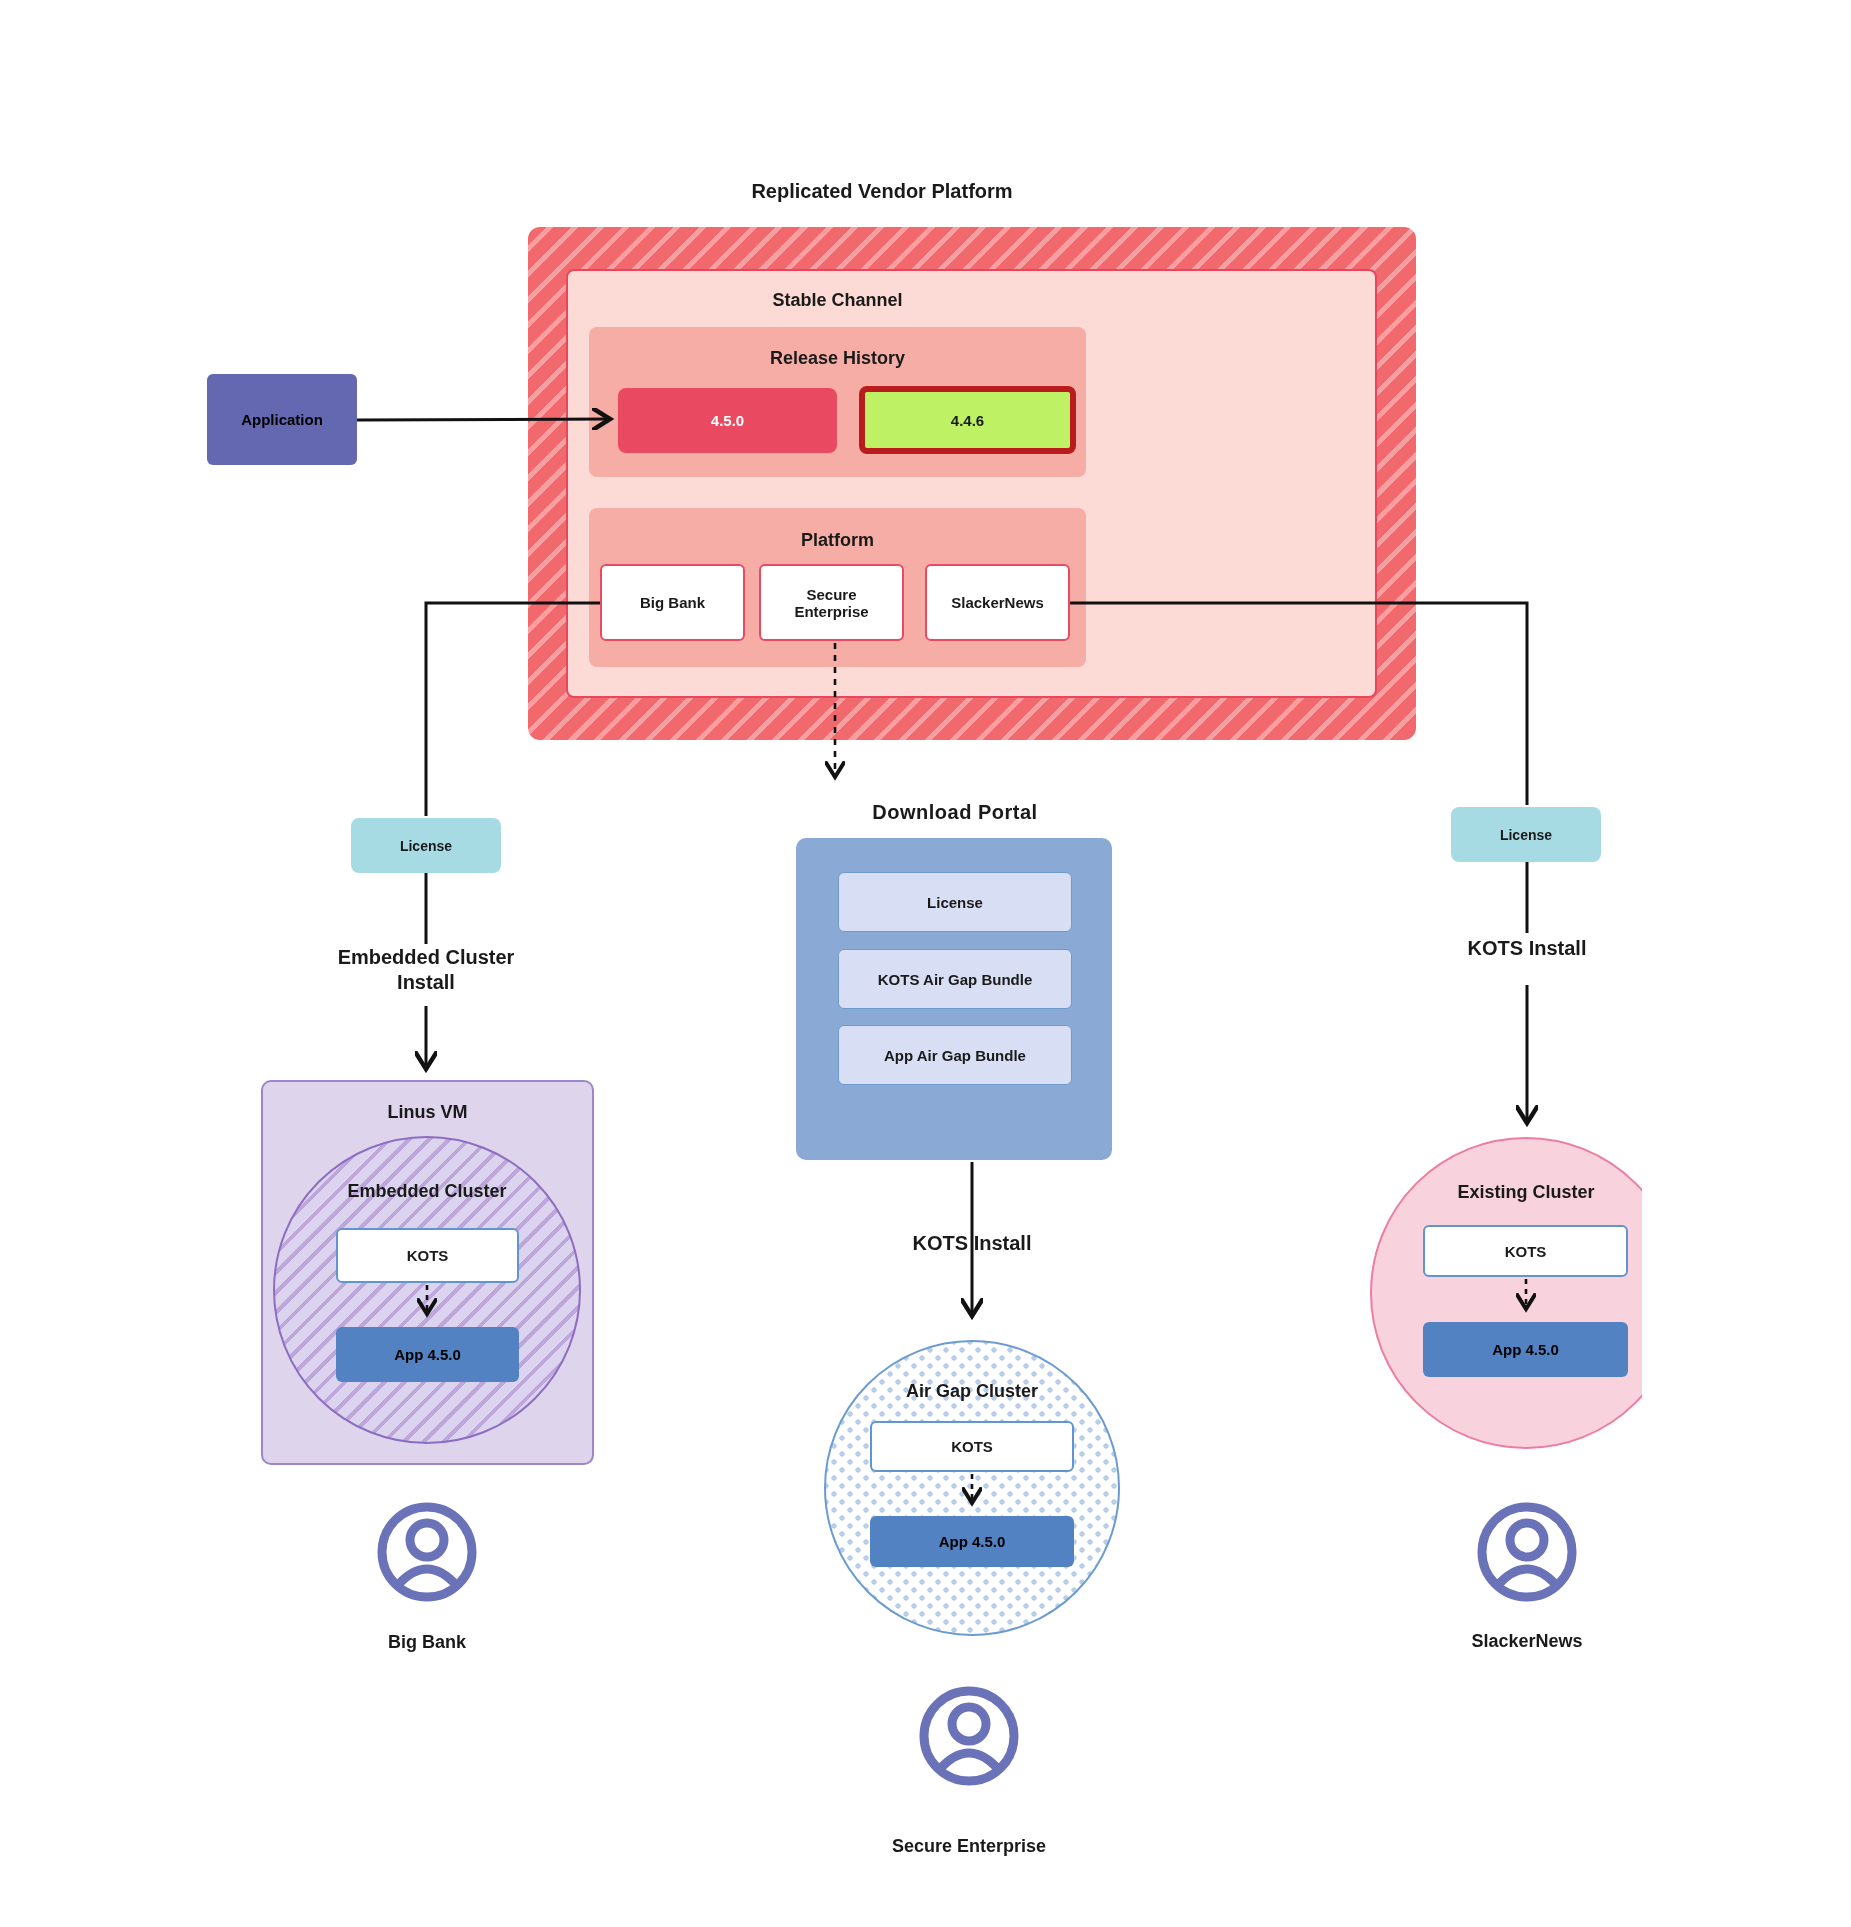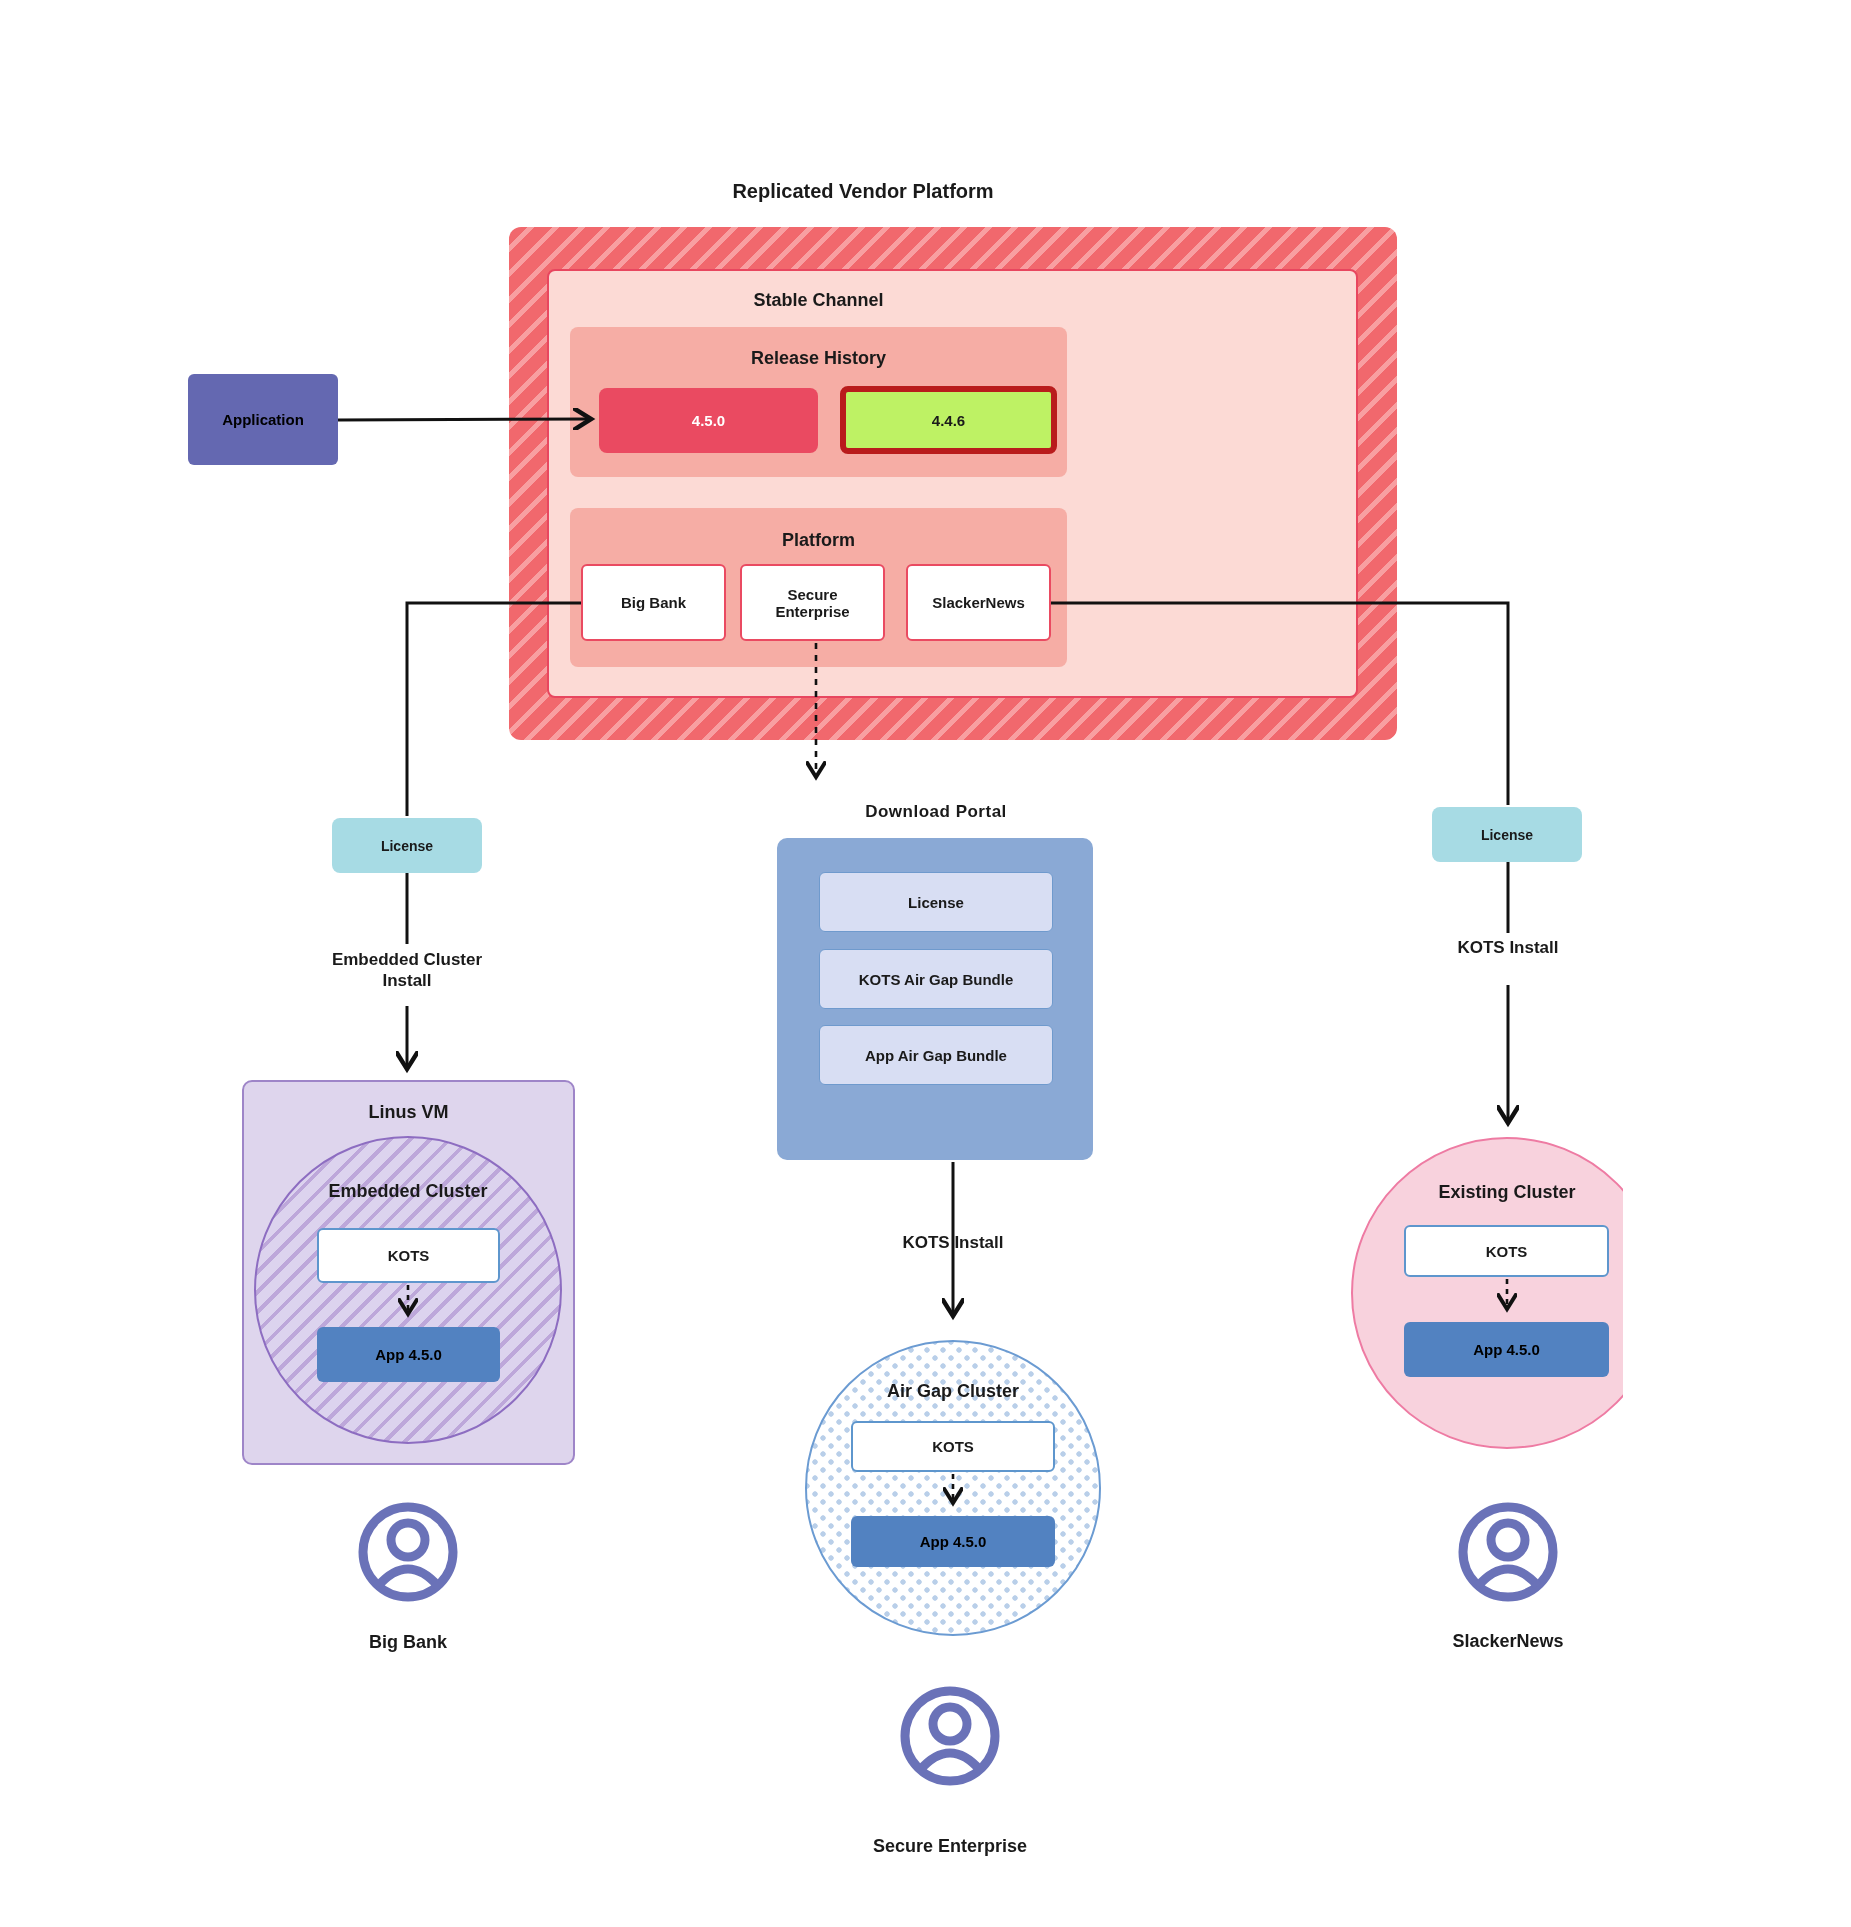--- a/index.html
+++ b/index.html
@@ -1,24 +1,24 @@
 <!DOCTYPE html>
 <html><head>
 <meta charset="utf-8">
 <style>
   html,body{margin:0;padding:0;background:#ffffff;}
   .canvas{
     position:relative;width:1623px;height:1927px;background:#ffffff;
-    font-family:"Liberation Sans",sans-serif;color:#1a1a1a;overflow:hidden;
+    font-family:"Liberation Sans",sans-serif;color:#1a1a1a;overflow:hidden;margin-left:19px;
   }
   .abs{position:absolute;box-sizing:border-box;}
   .ctr{display:flex;align-items:center;justify-content:center;text-align:center;}
   .big-title{font-size:20px;font-weight:700;}
   .section-label{font-size:18px;font-weight:700;}
-  .flow-label{font-size:17px;font-weight:700;line-height:1.25;}
+  .flow-label{font-size:20px;font-weight:700;line-height:1.25;}
   .node-text{font-size:15px;font-weight:700;}
   .persona-label{font-size:18px;font-weight:700;line-height:1.35;}
 
   .outer-hatch{
     border-radius:12px;
     background:repeating-linear-gradient(135deg,#f1686d 0px,#f1686d 13px,#f89fa1 13px,#f89fa1 18px);
   }
   .stable-box{background:#fcdad5;border:2px solid #e8465f;border-radius:8px;}
   .pink-group{background:#f6ada5;border-radius:8px;}
   .release-current{background:#ea4a61;border-radius:8px;color:#ffffff;}

